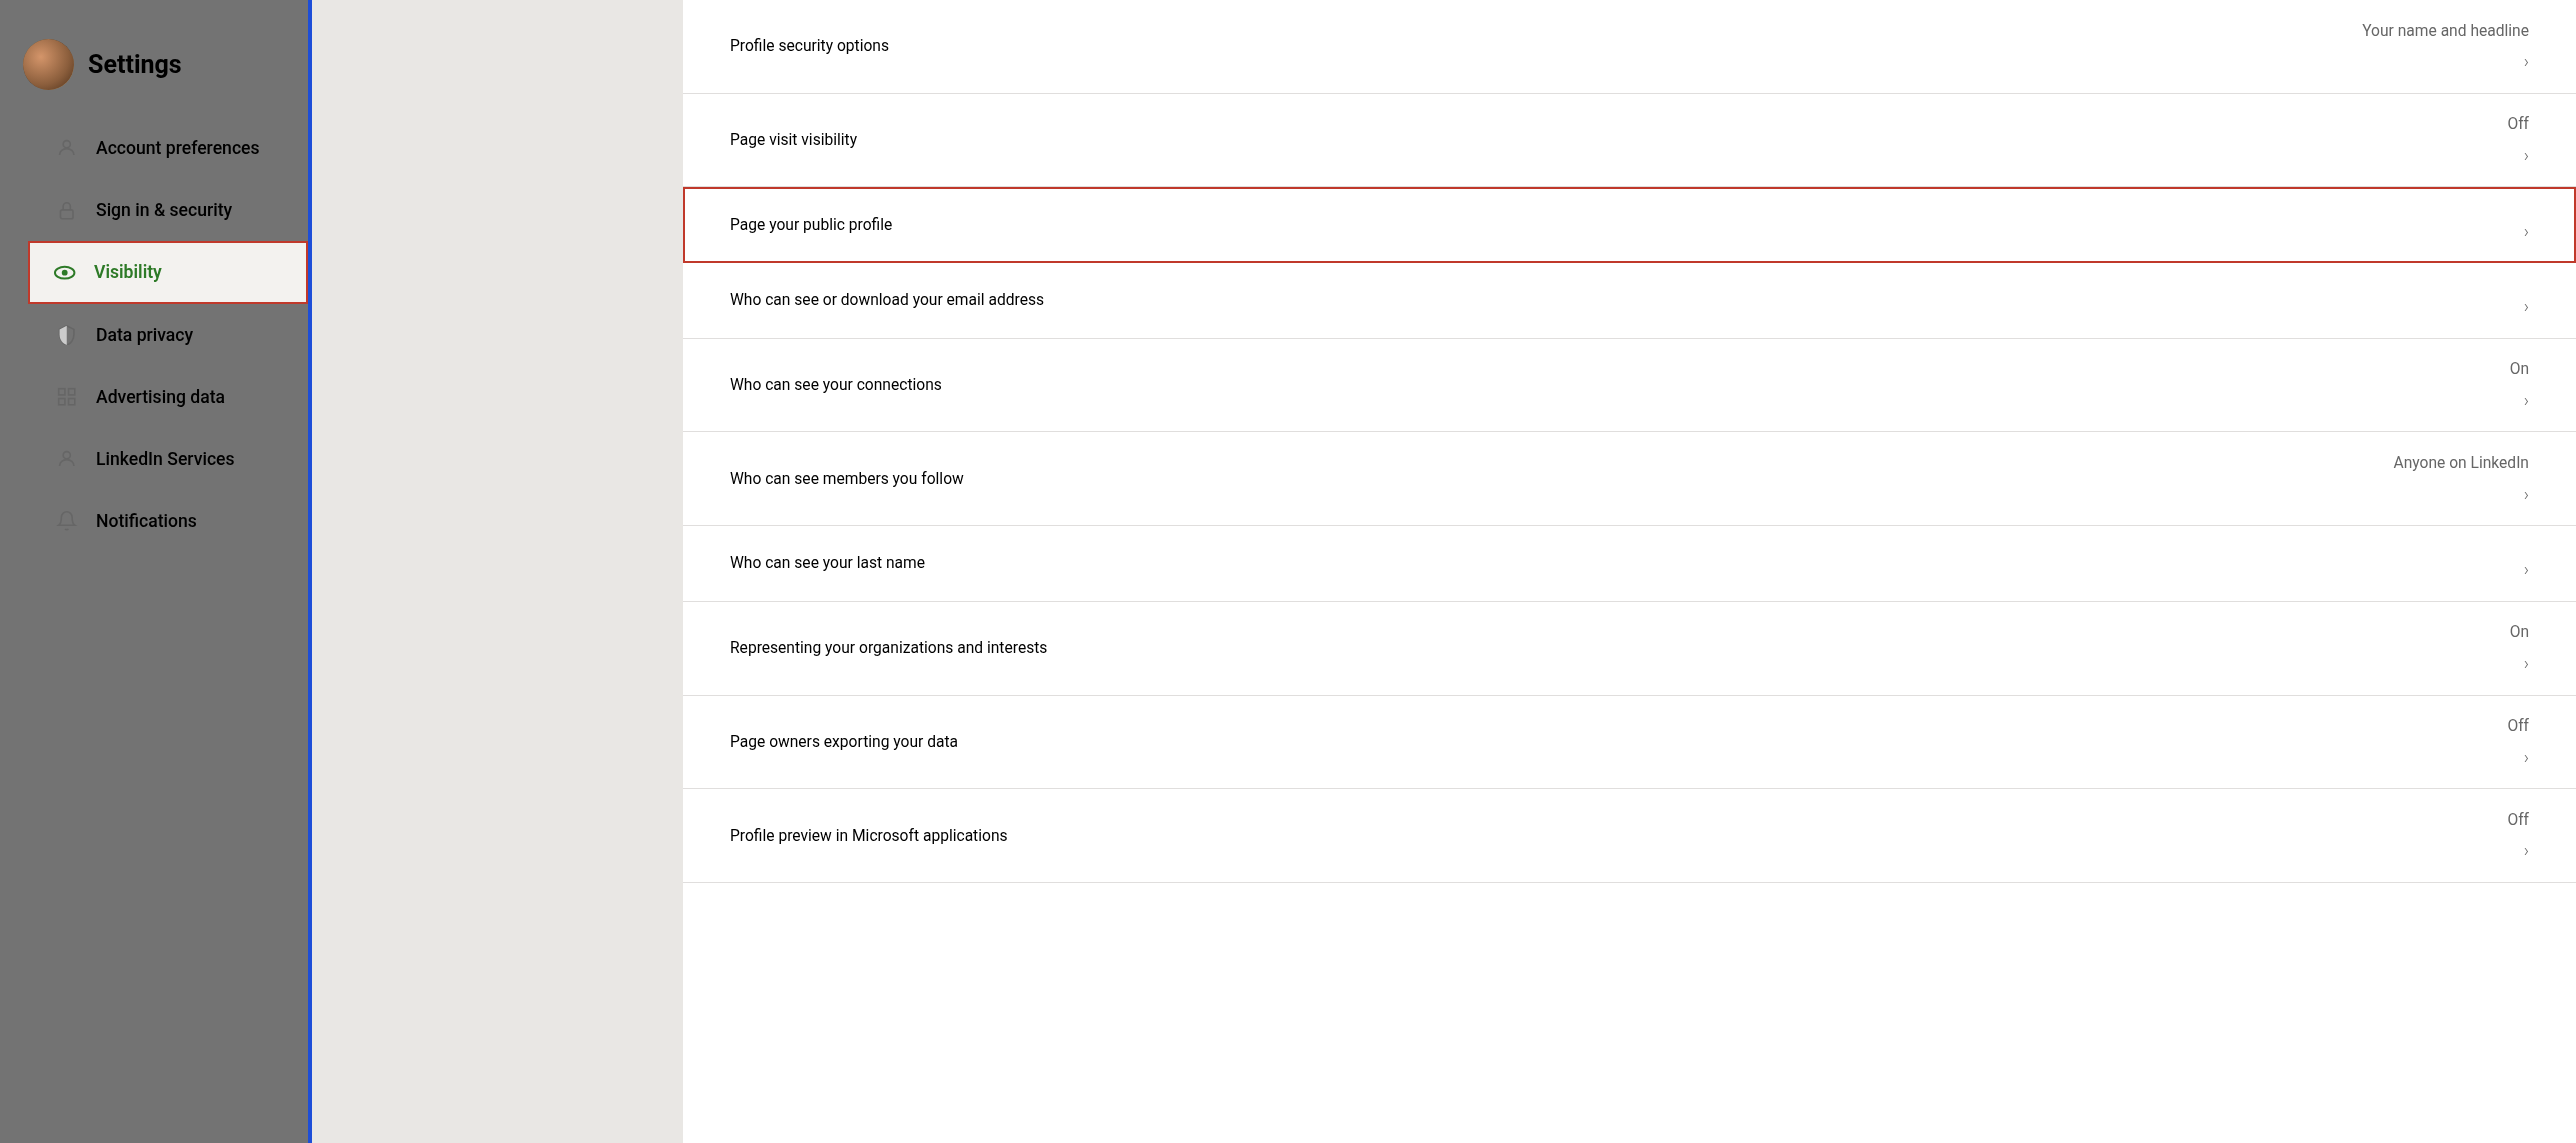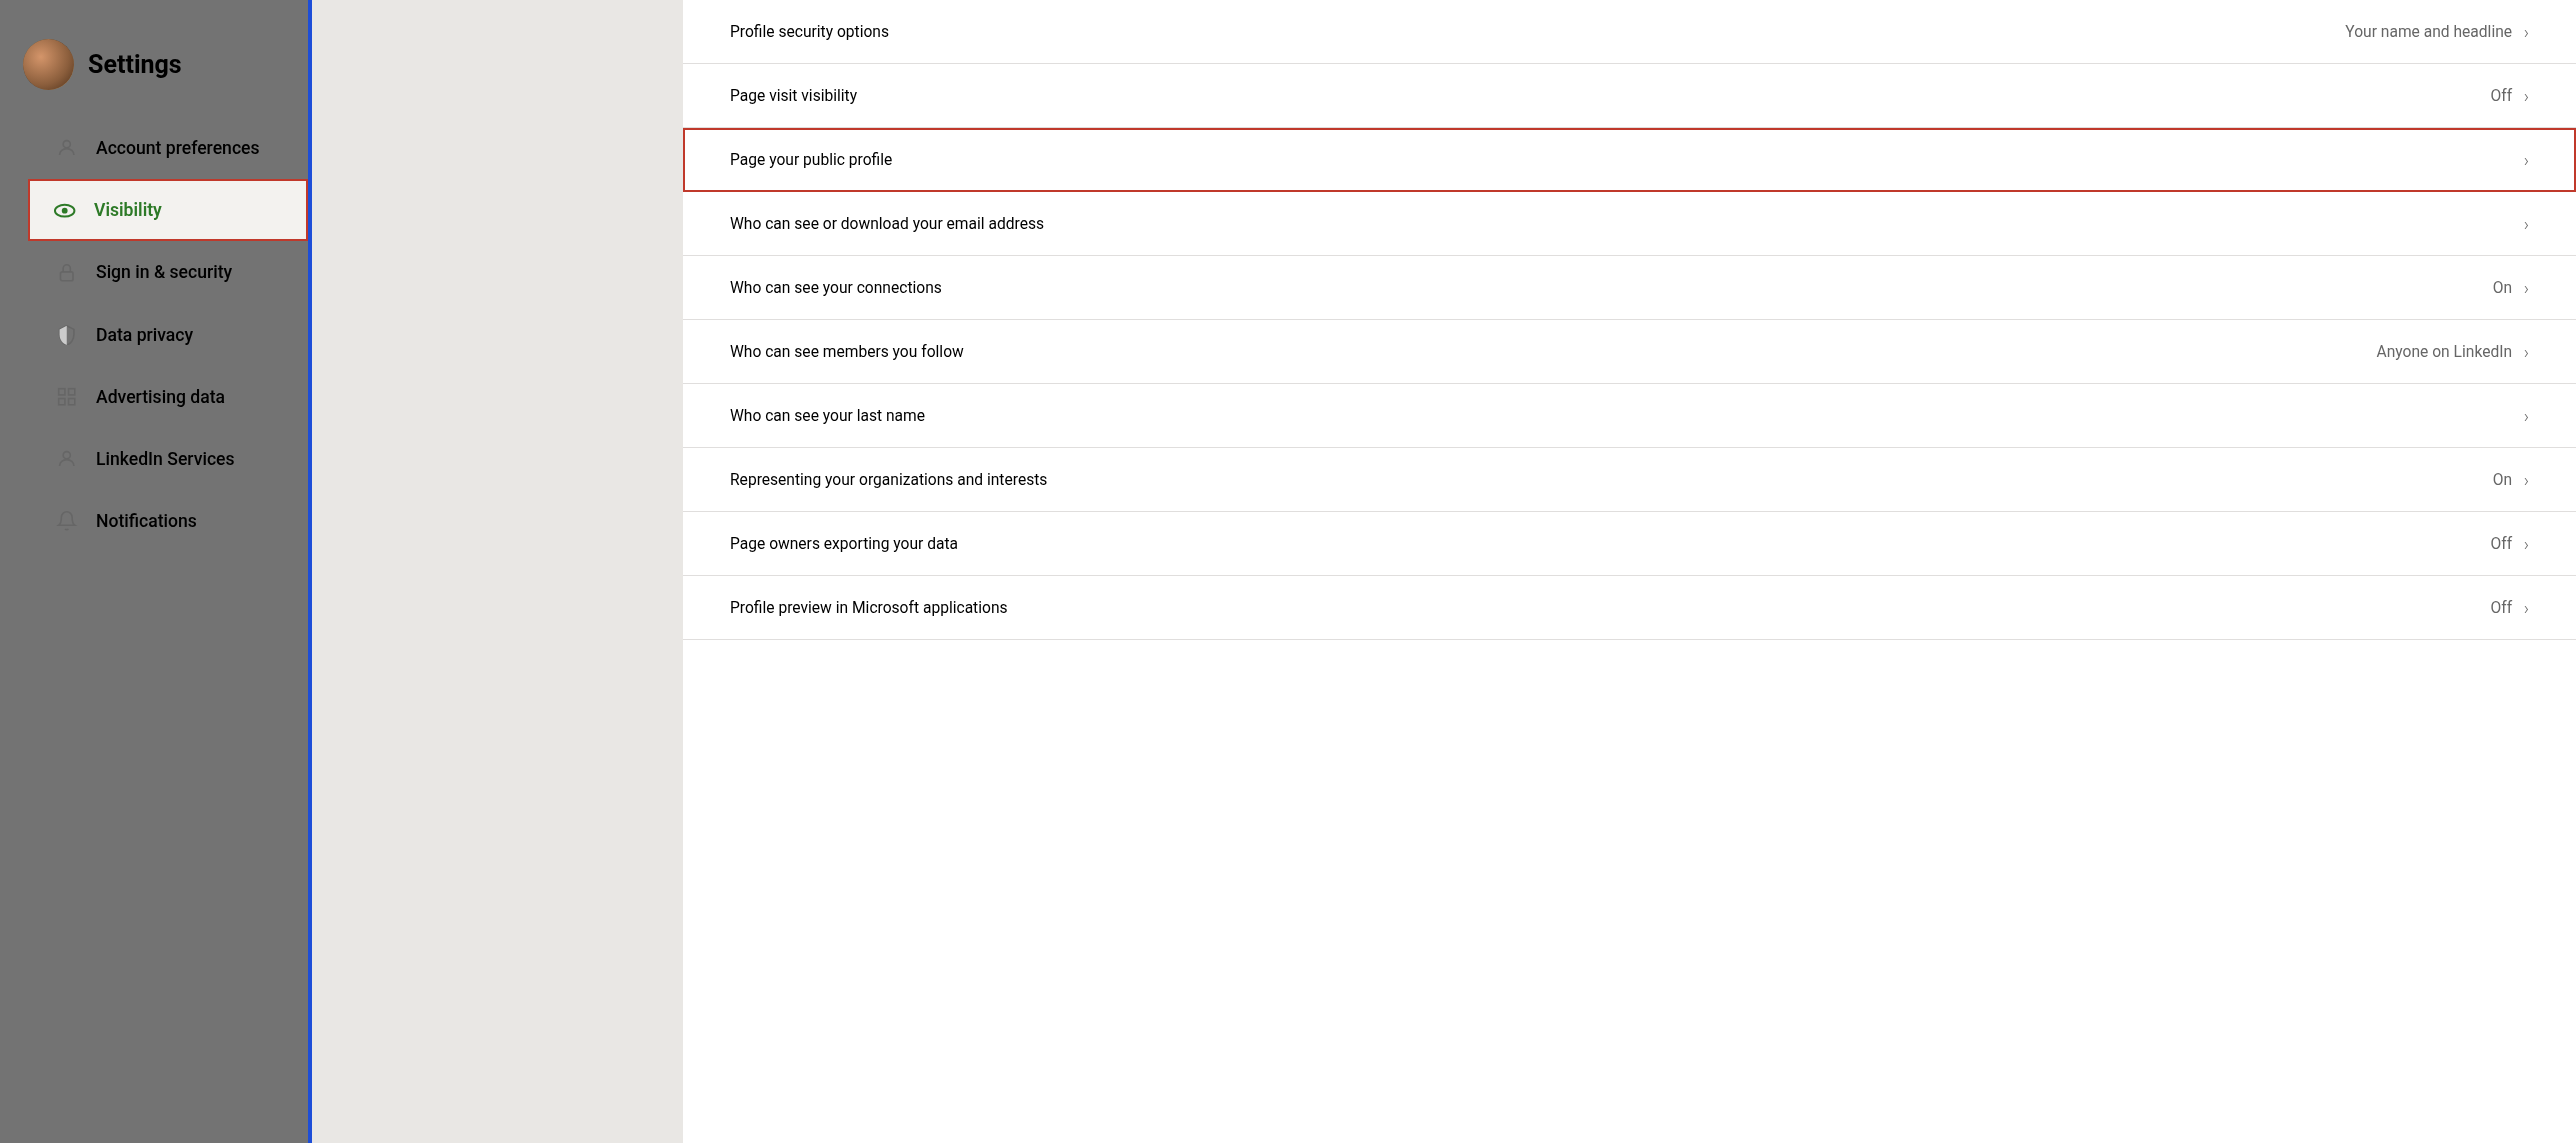--- a/index.html
+++ b/index.html
@@ -152,22 +152,23 @@
     }
 
     .item-label {
       font-size: 15.6px;
       color: #000;
       font-weight: 400;
     }
 
     .item-right {
       display: flex;
-      align-items: center;
+      align-items: flex-end;
       gap: 11.7px;
+      flex-direction: column;
     }
 
     .item-value {
       font-size: 15.6px;
       color: #666;
     }
 
     .arrow-icon {
       font-size: 17.6px;
       color: #666;
@@ -191,43 +192,43 @@
       <li class="nav-item">
         <span class="nav-icon">
           <svg width="21.5" height="21.5" viewBox="0 0 24 24" fill="none" stroke="currentColor" stroke-width="1.8">
             <circle cx="12" cy="8" r="4"></circle>
             <path d="M4 20c0-4 3.6-7 8-7s8 3 8 7"></path>
           </svg>
         </span>
         <span class="nav-label">Account preferences</span>
       </li>
 
+      <li class="nav-item">
+        <span class="nav-icon">
+          <svg width="21.5" height="21.5" viewBox="0 0 24 24" fill="none" stroke="currentColor" stroke-width="1.8">
+            <rect x="5" y="11" width="14" height="10" rx="2"></rect>
+            <path d="M8 11V7a4 4 0 0 1 8 0v4"></path>
+          </svg>
+        </span>
+        <span class="nav-label">Sign in &amp; security</span>
+      </li>
+
       <li class="nav-item active" style="outline: 2px solid #c0392b; outline-offset: -2px; background-color: #f3f2ef;">
         <span class="nav-icon" style="color: #2d7a27;">
           <svg width="23.4" height="23.4" viewBox="0 0 24 24" fill="none" stroke="#2d7a27" stroke-width="2">
             <ellipse cx="12" cy="12" rx="10" ry="6"></ellipse>
             <circle cx="12" cy="12" r="3" fill="#2d7a27" stroke="none"></circle>
           </svg>
         </span>
         <span class="nav-label" style="color: #2d7a27; font-weight: 600;">Visibility</span>
       </li>
 
       <li class="nav-item">
         <span class="nav-icon">
           <svg width="21.5" height="21.5" viewBox="0 0 24 24" fill="none" stroke="currentColor" stroke-width="1.8">
-            <rect x="5" y="11" width="14" height="10" rx="2"></rect>
-            <path d="M8 11V7a4 4 0 0 1 8 0v4"></path>
-          </svg>
-        </span>
-        <span class="nav-label">Sign in &amp; security</span>
-      </li>
-
-      <li class="nav-item">
-        <span class="nav-icon">
-          <svg width="21.5" height="21.5" viewBox="0 0 24 24" fill="none" stroke="currentColor" stroke-width="1.8">
             <path d="M12 2L4 6v6c0 5.25 3.5 10.15 8 11.35C16.5 22.15 20 17.25 20 12V6L12 2z"></path>
             <path d="M12 2L4 6v6c0 5.25 3.5 10.15 8 11.35" fill="#ccc" stroke="none"></path>
           </svg>
         </span>
         <span class="nav-label">Data privacy</span>
       </li>
 
       <li class="nav-item">
         <span class="nav-icon">
           <svg width="21.5" height="21.5" viewBox="0 0 24 24" fill="none" stroke="currentColor" stroke-width="1.8">

